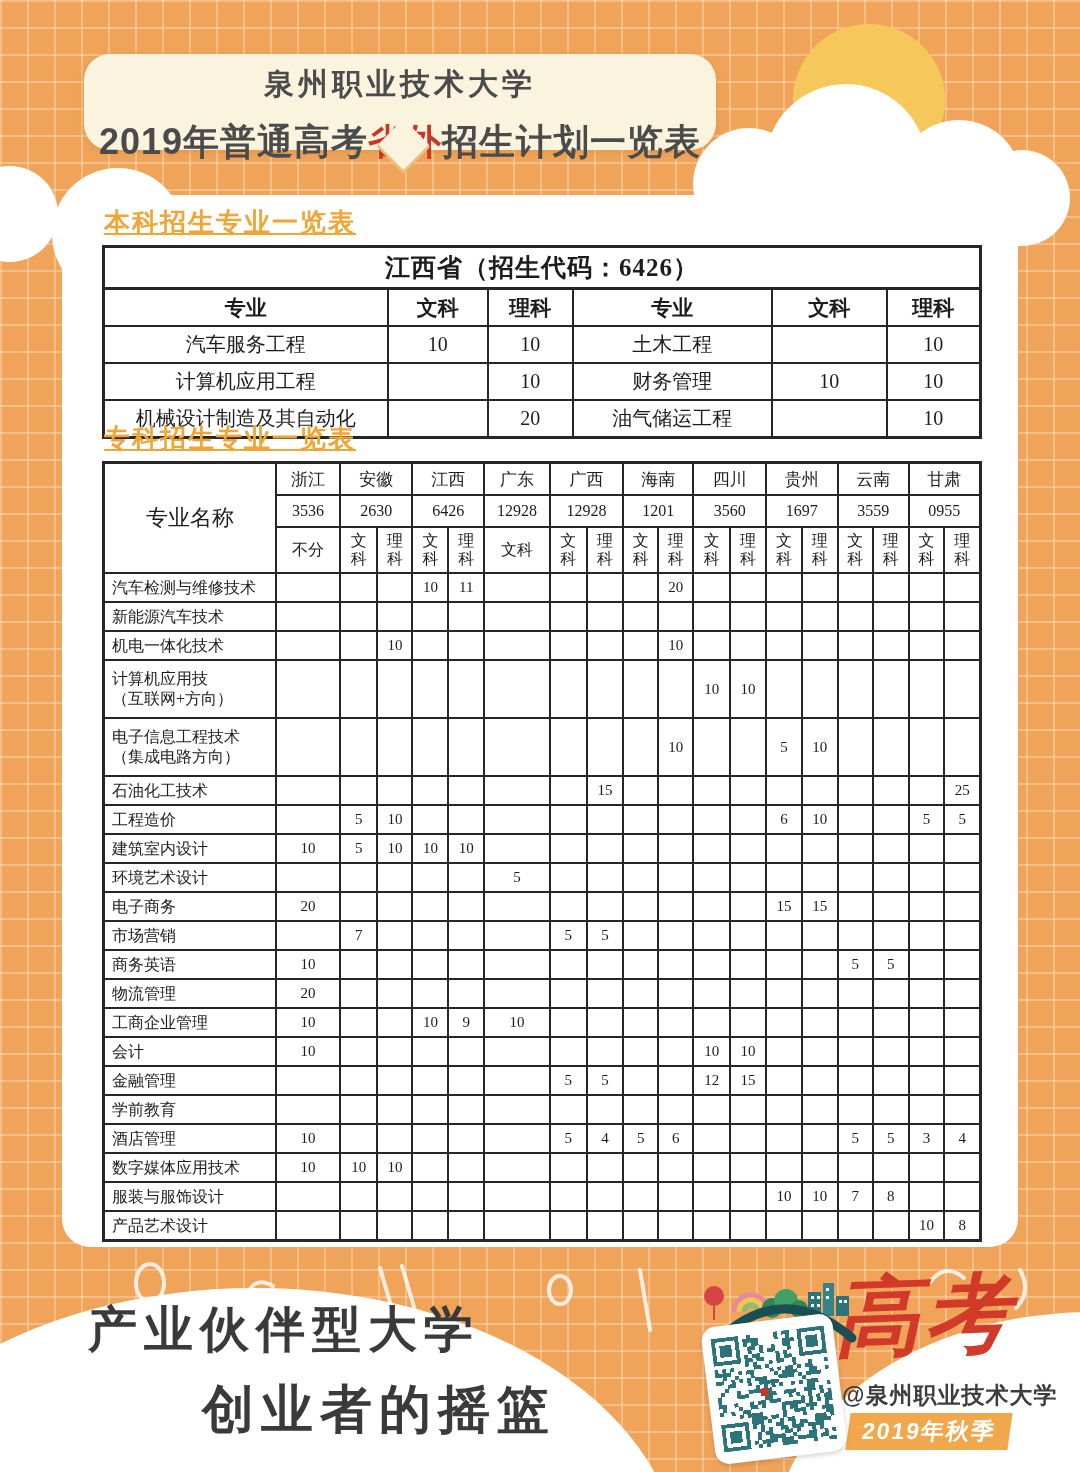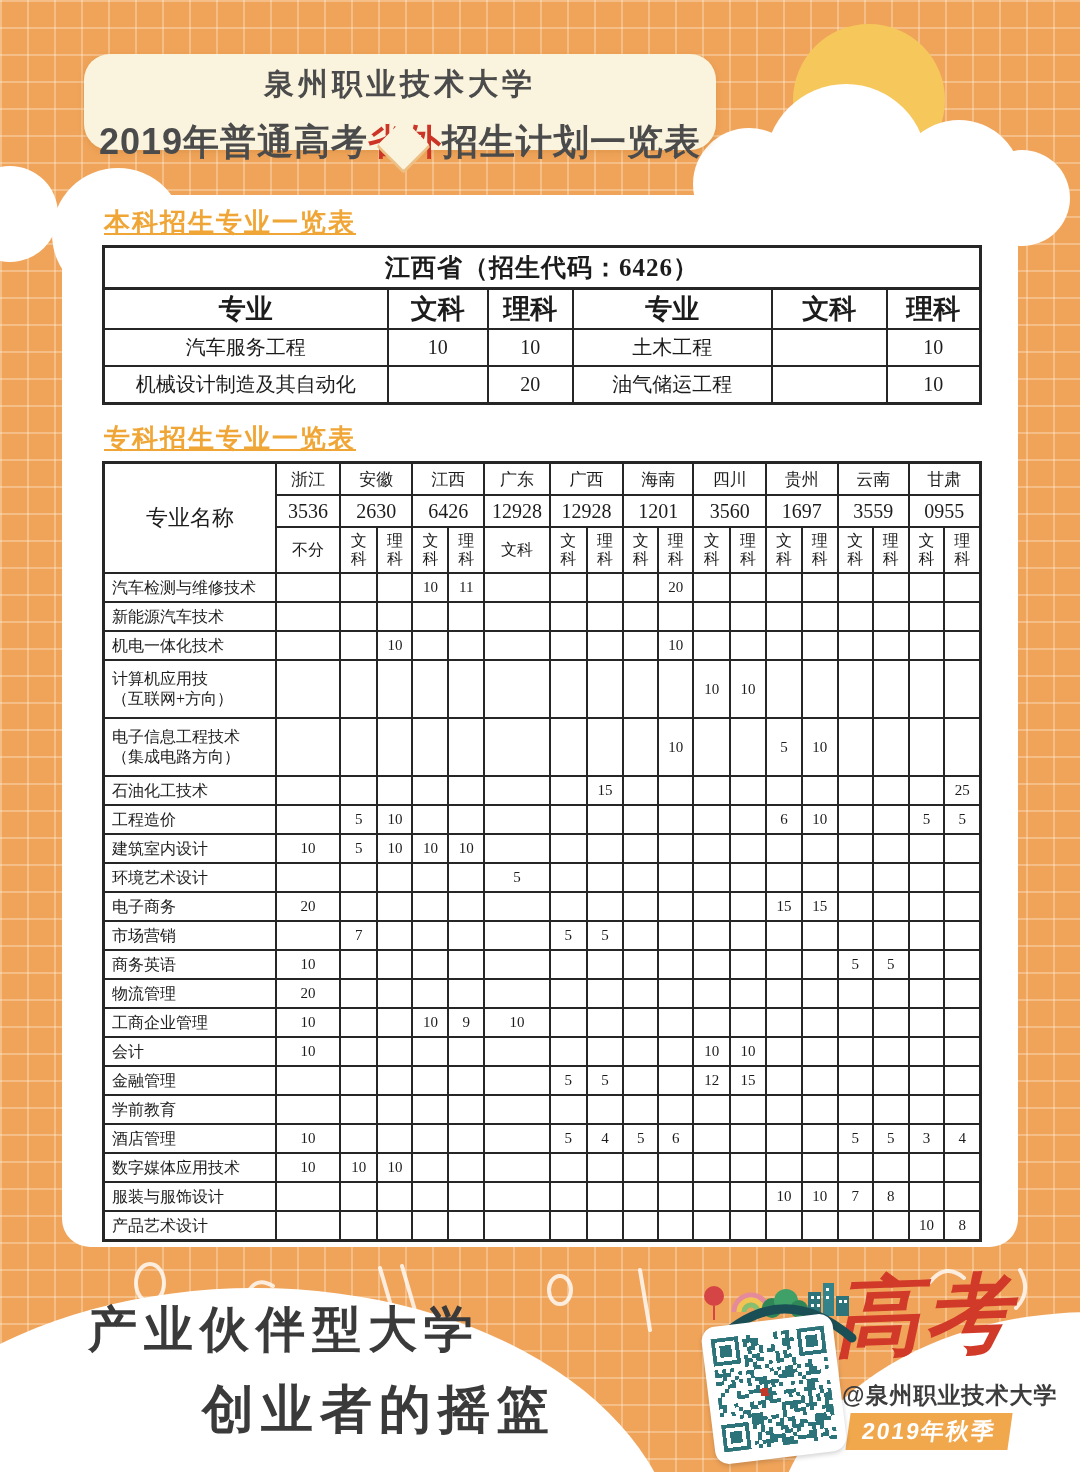--- a/index.html
+++ b/index.html
@@ -30,26 +30,26 @@
   .banner-line2 .hl{color:#cc3425;}
 
   .section-title{position:absolute;font-size:26px;font-weight:800;color:#f0a636;letter-spacing:2px;z-index:4;text-decoration:underline;}
   #ug-title{left:42px;top:10px;}
   #col-title{left:42px;top:226px;}
 
   table{border-collapse:collapse;table-layout:fixed;width:880px;background:#fff;font-family:"Liberation Serif","DejaVu Serif",serif;color:#1c1c1c;}
   #ug-table{position:absolute;left:40px;top:50px;border:3px solid #262626;}
   #ug-table th,#ug-table td{border:2px solid #262626;text-align:center;height:33px;font-size:20px;font-weight:400;padding:1px 4px;overflow:hidden;}
   #ug-table .tbl-title{font-size:25px;font-weight:700;height:37px;border-bottom:3px solid #262626;letter-spacing:1px;}
-  #ug-table tr.cols th{font-weight:700;font-size:27px;text-align:center;}
+  #ug-table tr.cols th{font-weight:700;font-size:21px;text-align:center;}
 
   #col-table{position:absolute;left:40px;top:266px;border:3px solid #262626;}
   #col-table th,#col-table td{border:2px solid #262626;text-align:center;font-size:16px;font-weight:400;padding:0 1px;height:27px;overflow:hidden;}
   #col-table th.province{font-size:17px;height:30px;}
-  #col-table th.code{font-size:20px;height:30px;}
+  #col-table th.code{font-size:16px;height:30px;}
   #col-table th.sub{font-size:16px;height:44px;line-height:1.12;}
   #col-table th.name-h{font-size:22px;}
   #col-table td.major{text-align:left;padding-left:7px;font-size:16px;white-space:pre-line;line-height:1.25;}
   #col-table td.val{font-size:15px;}
   #col-table tr.tall td{height:56px;}
   .stack span{display:block;}
 
   .doodles{position:absolute;left:0;top:0;width:1080px;height:1472px;z-index:1;pointer-events:none;}
 
   .wave{position:absolute;background:#ffffff;border-radius:50%;z-index:2;}
@@ -123,20 +123,28 @@
           <th>理科</th>
         </tr>
       </thead>
       <tbody>
         <tr>
           <td class="major-u">汽车服务工程</td>
           <td class="val">10</td>
           <td class="val">10</td>
           <td class="major-u">土木工程</td>
           <td class="val"></td>
+          <td class="val">10</td>
+        </tr>
+        <tr>
+          <td class="major-u">计算机应用工程</td>
+          <td class="val"></td>
+          <td class="val">10</td>
+          <td class="major-u">财务管理</td>
+          <td class="val">10</td>
           <td class="val">10</td>
         </tr>
         <tr>
           <td class="major-u">机械设计制造及其自动化</td>
           <td class="val"></td>
           <td class="val">20</td>
           <td class="major-u">油气储运工程</td>
           <td class="val"></td>
           <td class="val">10</td>
         </tr>

